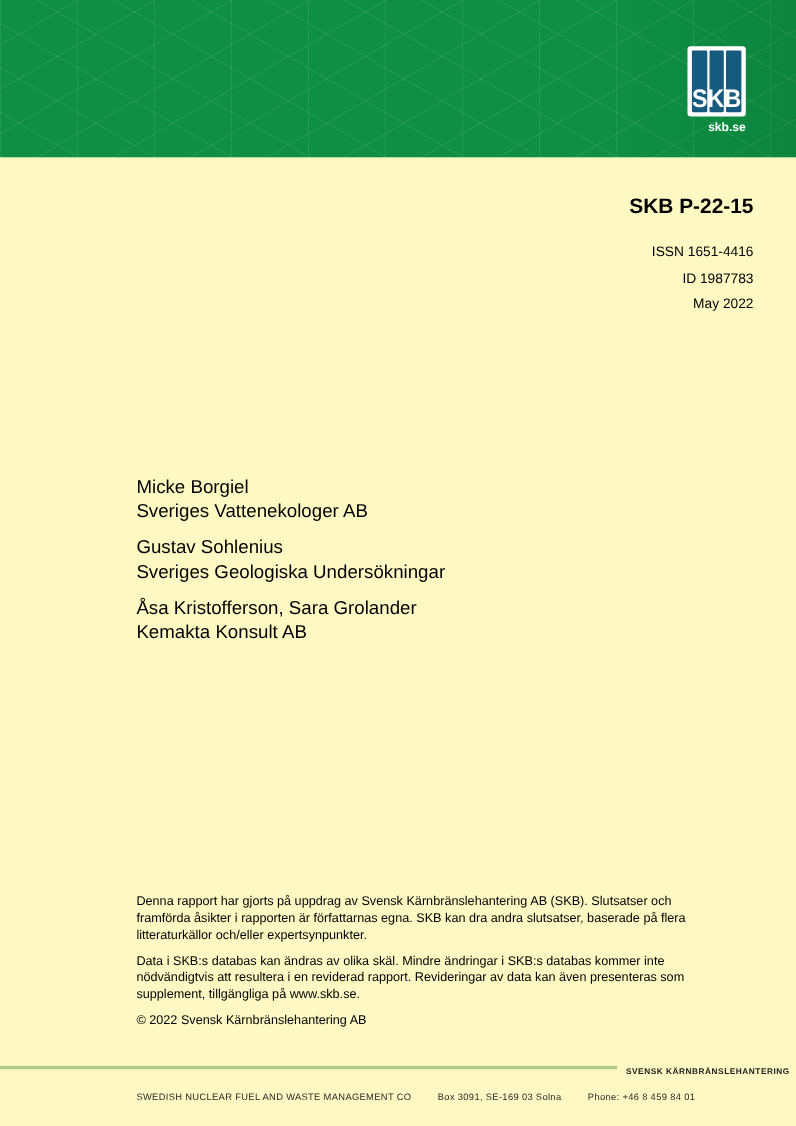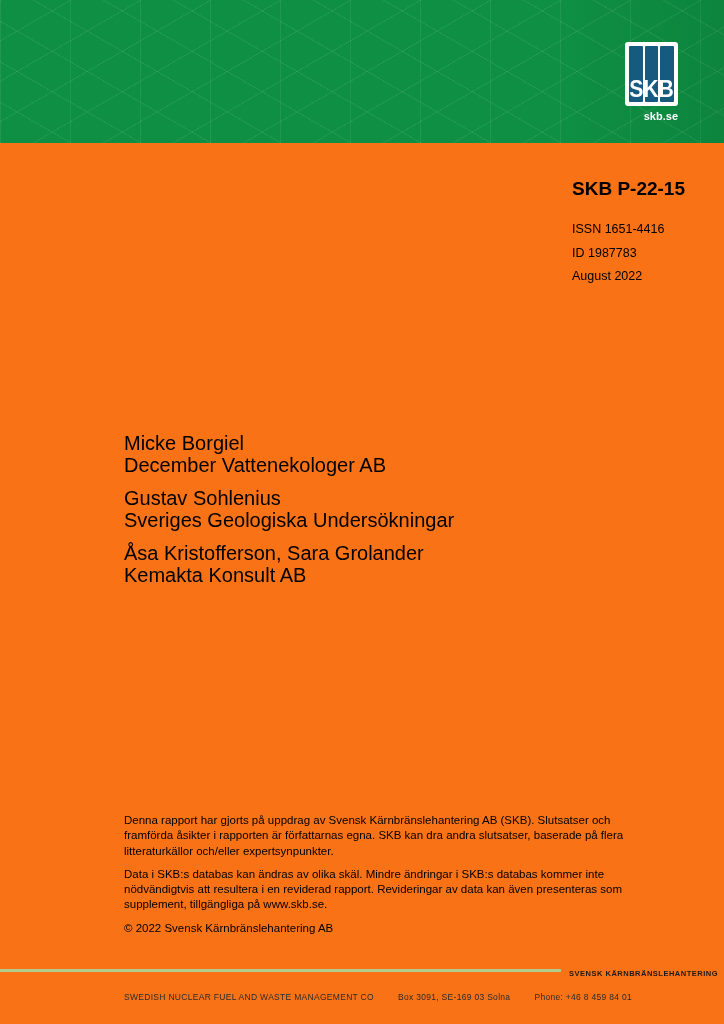--- a/index.html
+++ b/index.html
@@ -10,21 +10,21 @@
     --footer-line-green:#b2ca8c;
     --text-black:#000000;
     --footer-text:#2b2b2b;
   }
   *{margin:0;padding:0;box-sizing:border-box;}
   html,body{background:#ffffff;}
   body{font-family:"Liberation Sans","DejaVu Sans",sans-serif;color:var(--text-black);}
   .page{
     position:relative;
     width:724px;height:1024px;
-    background:#f97316;
+    background:#fef9c3;
     overflow:hidden;
   }
 
   
   .banner{
     position:absolute;top:0;left:0;width:724px;height:143px;
     background-color:var(--banner-green);
     background-image:
       linear-gradient(90deg, rgba(0,0,0,0) 0%, rgba(0,0,0,0) 78%, rgba(0,40,15,0.10) 100%),
       repeating-linear-gradient(90deg, var(--pattern-line) 0 1px, transparent 1px 70px),
@@ -46,34 +46,35 @@
   }
   .logo-caption{
     position:absolute;top:110px;right:46px;width:53px;
     text-align:right;color:#ffffff;
     font-size:11px;font-weight:600;
   }
 
   
   .report-block{
     position:absolute;top:178px;right:39px;
+    text-align:right;
   }
   .report-number{font-size:19px;font-weight:bold;margin-bottom:18px;}
   .report-meta{font-size:12.5px;line-height:23.5px;}
 
   
   .title-block{
     position:absolute;left:124px;top:343px;
     font-size:26px;font-weight:bold;line-height:27px;
     letter-spacing:-0.2px;
   }
 
   
   .authors-block{position:absolute;left:124px;top:432px;}
-  .author-group{margin-bottom:11px;font-size:20px;line-height:22px;}
+  .author-group{margin-bottom:11px;font-size:17px;line-height:22px;}
 
   
   .disclaimer-block{
     position:absolute;left:124px;top:813px;width:526px;
     font-size:11.5px;line-height:15.3px;
   }
   .disclaimer-block p{margin-bottom:8px;}
 
   
   .footer-rule-row{
@@ -105,28 +106,28 @@
       <div class="logo-bar"></div>
       <div class="logo-word">SKB</div>
     </div>
     <div class="logo-caption">skb.se</div>
   </div>
 
   <div class="report-block">
     <div class="report-number">SKB P-22-15</div>
     <div class="report-meta">ISSN 1651-4416</div>
     <div class="report-meta">ID 1987783</div>
-    <div class="report-meta">August 2022</div>
+    <div class="report-meta">May 2022</div>
   </div>
 
 
   <div class="authors-block">
     <div class="author-group">
       <div>Micke Borgiel</div>
-      <div>December Vattenekologer AB</div>
+      <div>Sveriges Vattenekologer AB</div>
     </div>
     <div class="author-group">
       <div>Gustav Sohlenius</div>
       <div>Sveriges Geologiska Undersökningar</div>
     </div>
     <div class="author-group">
       <div>Åsa Kristofferson, Sara Grolander</div>
       <div>Kemakta Konsult AB</div>
     </div>
   </div>

